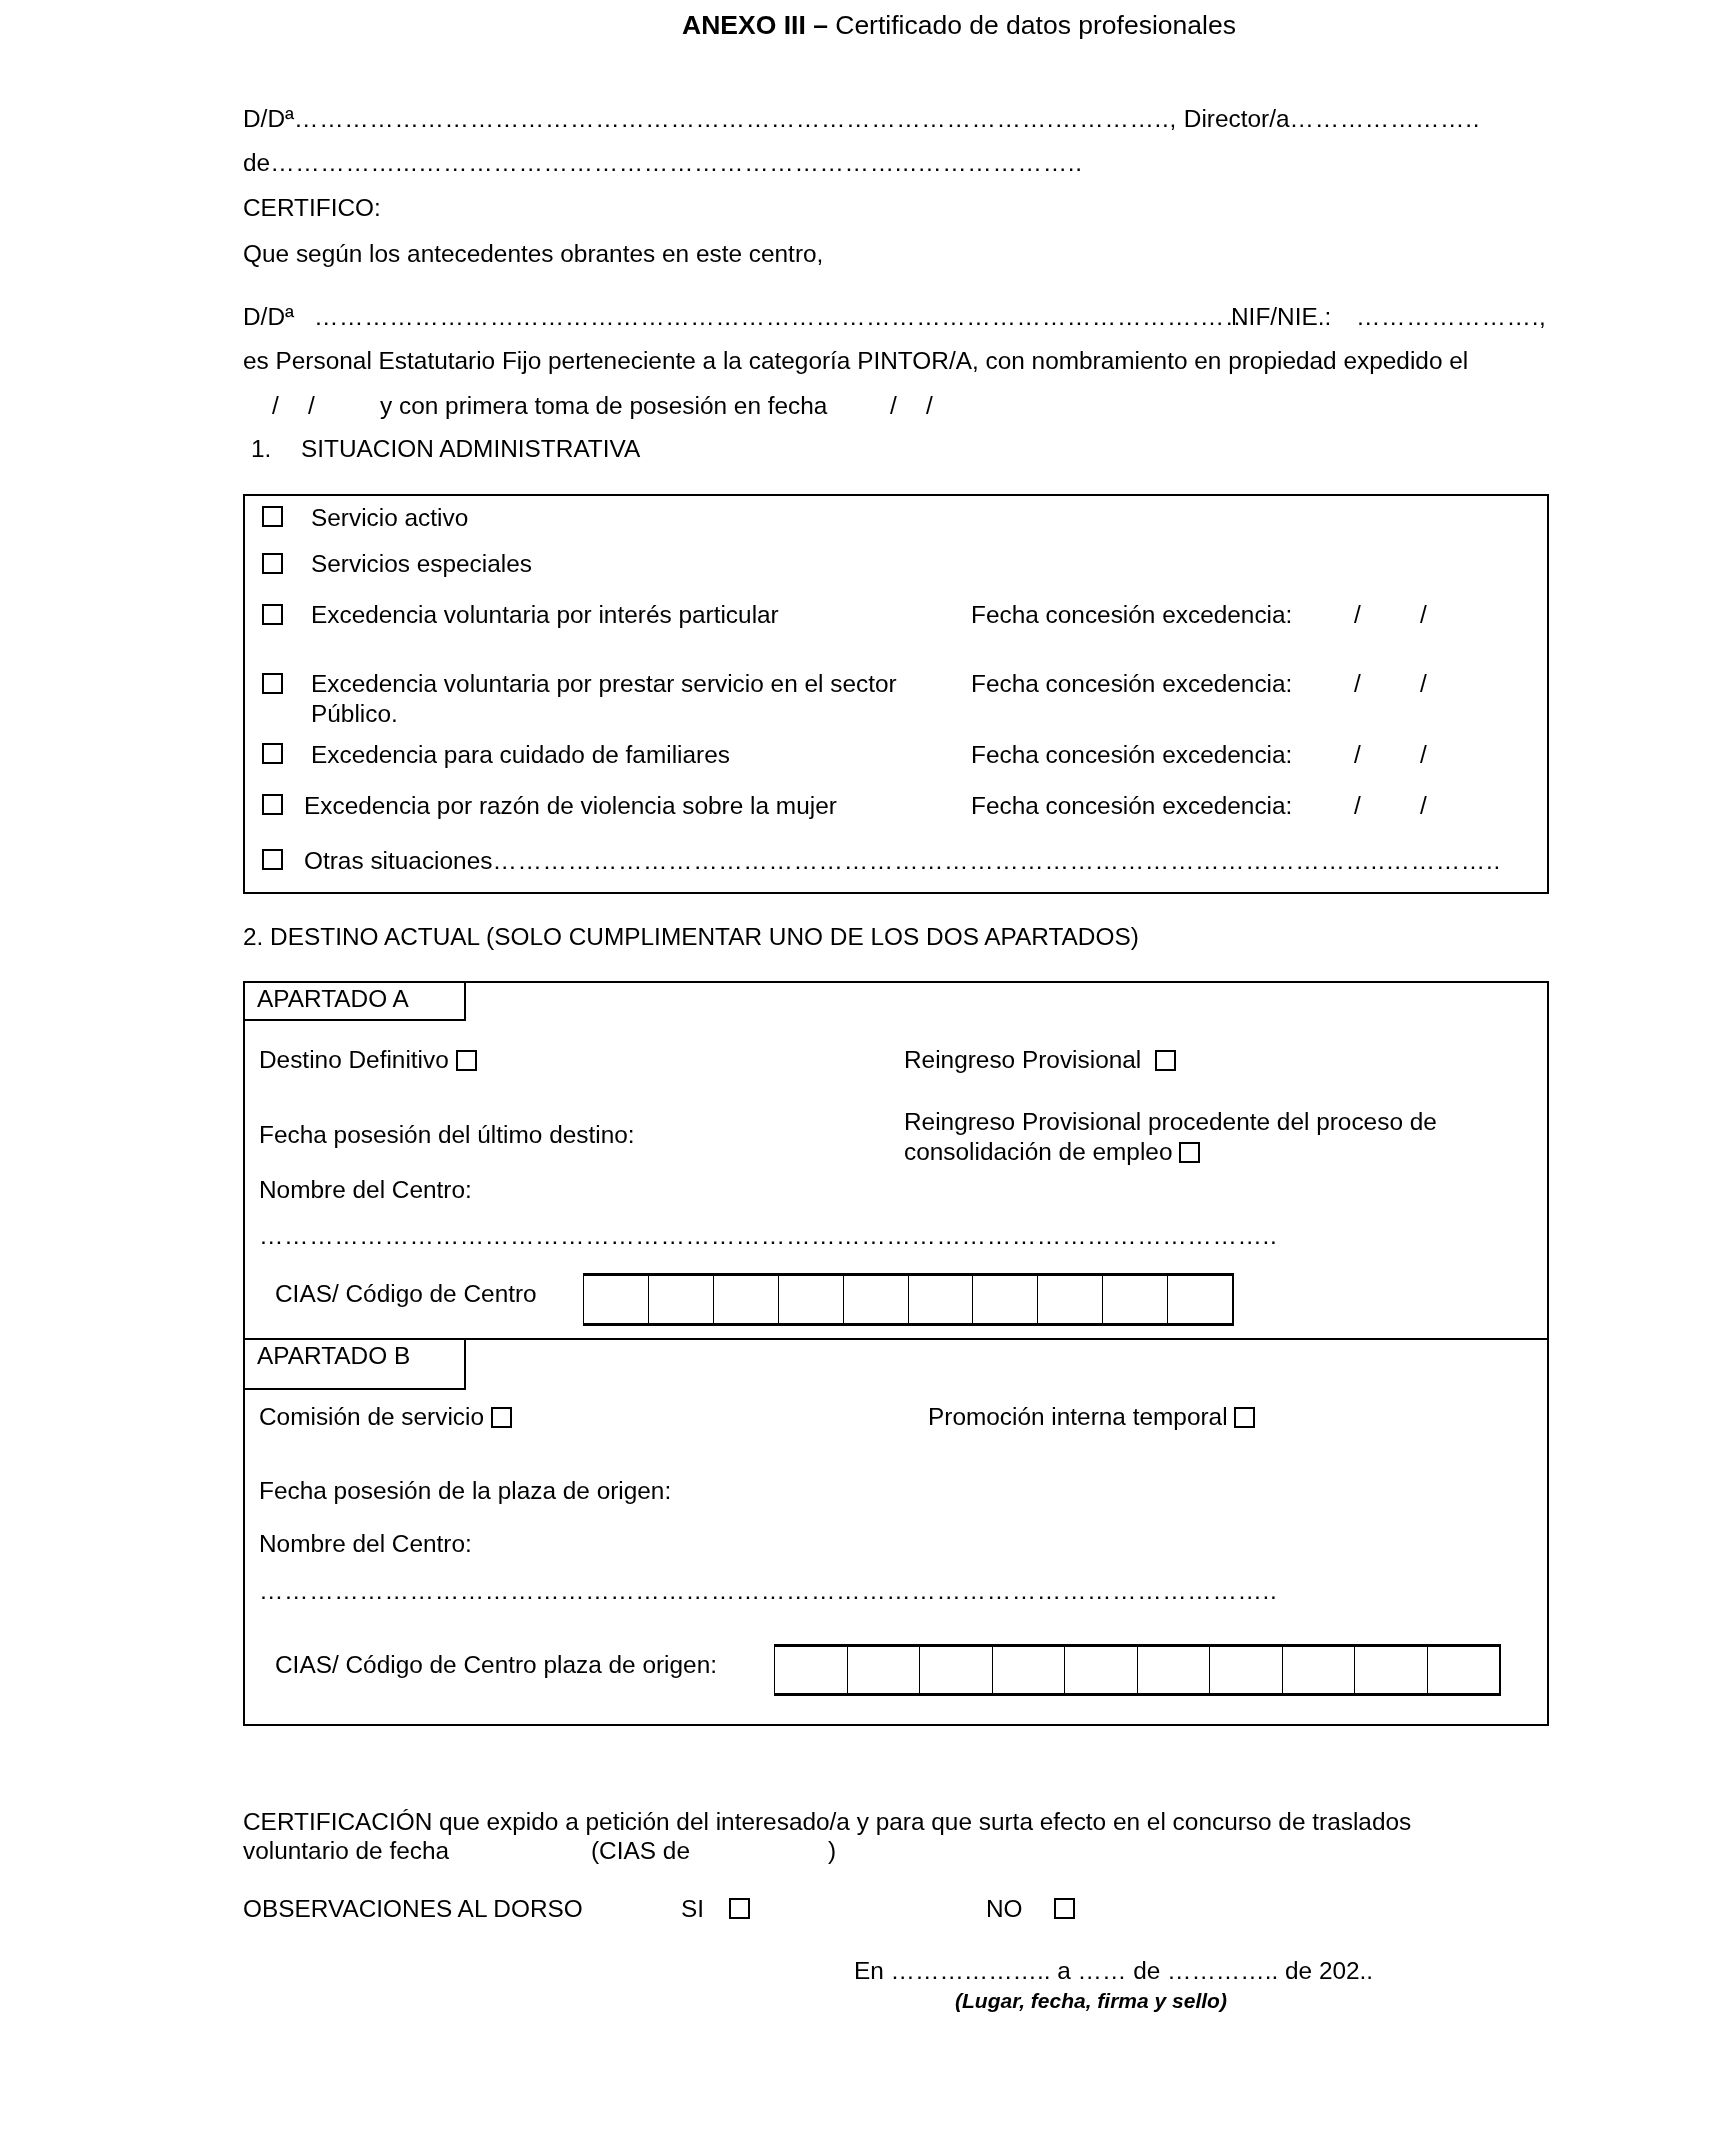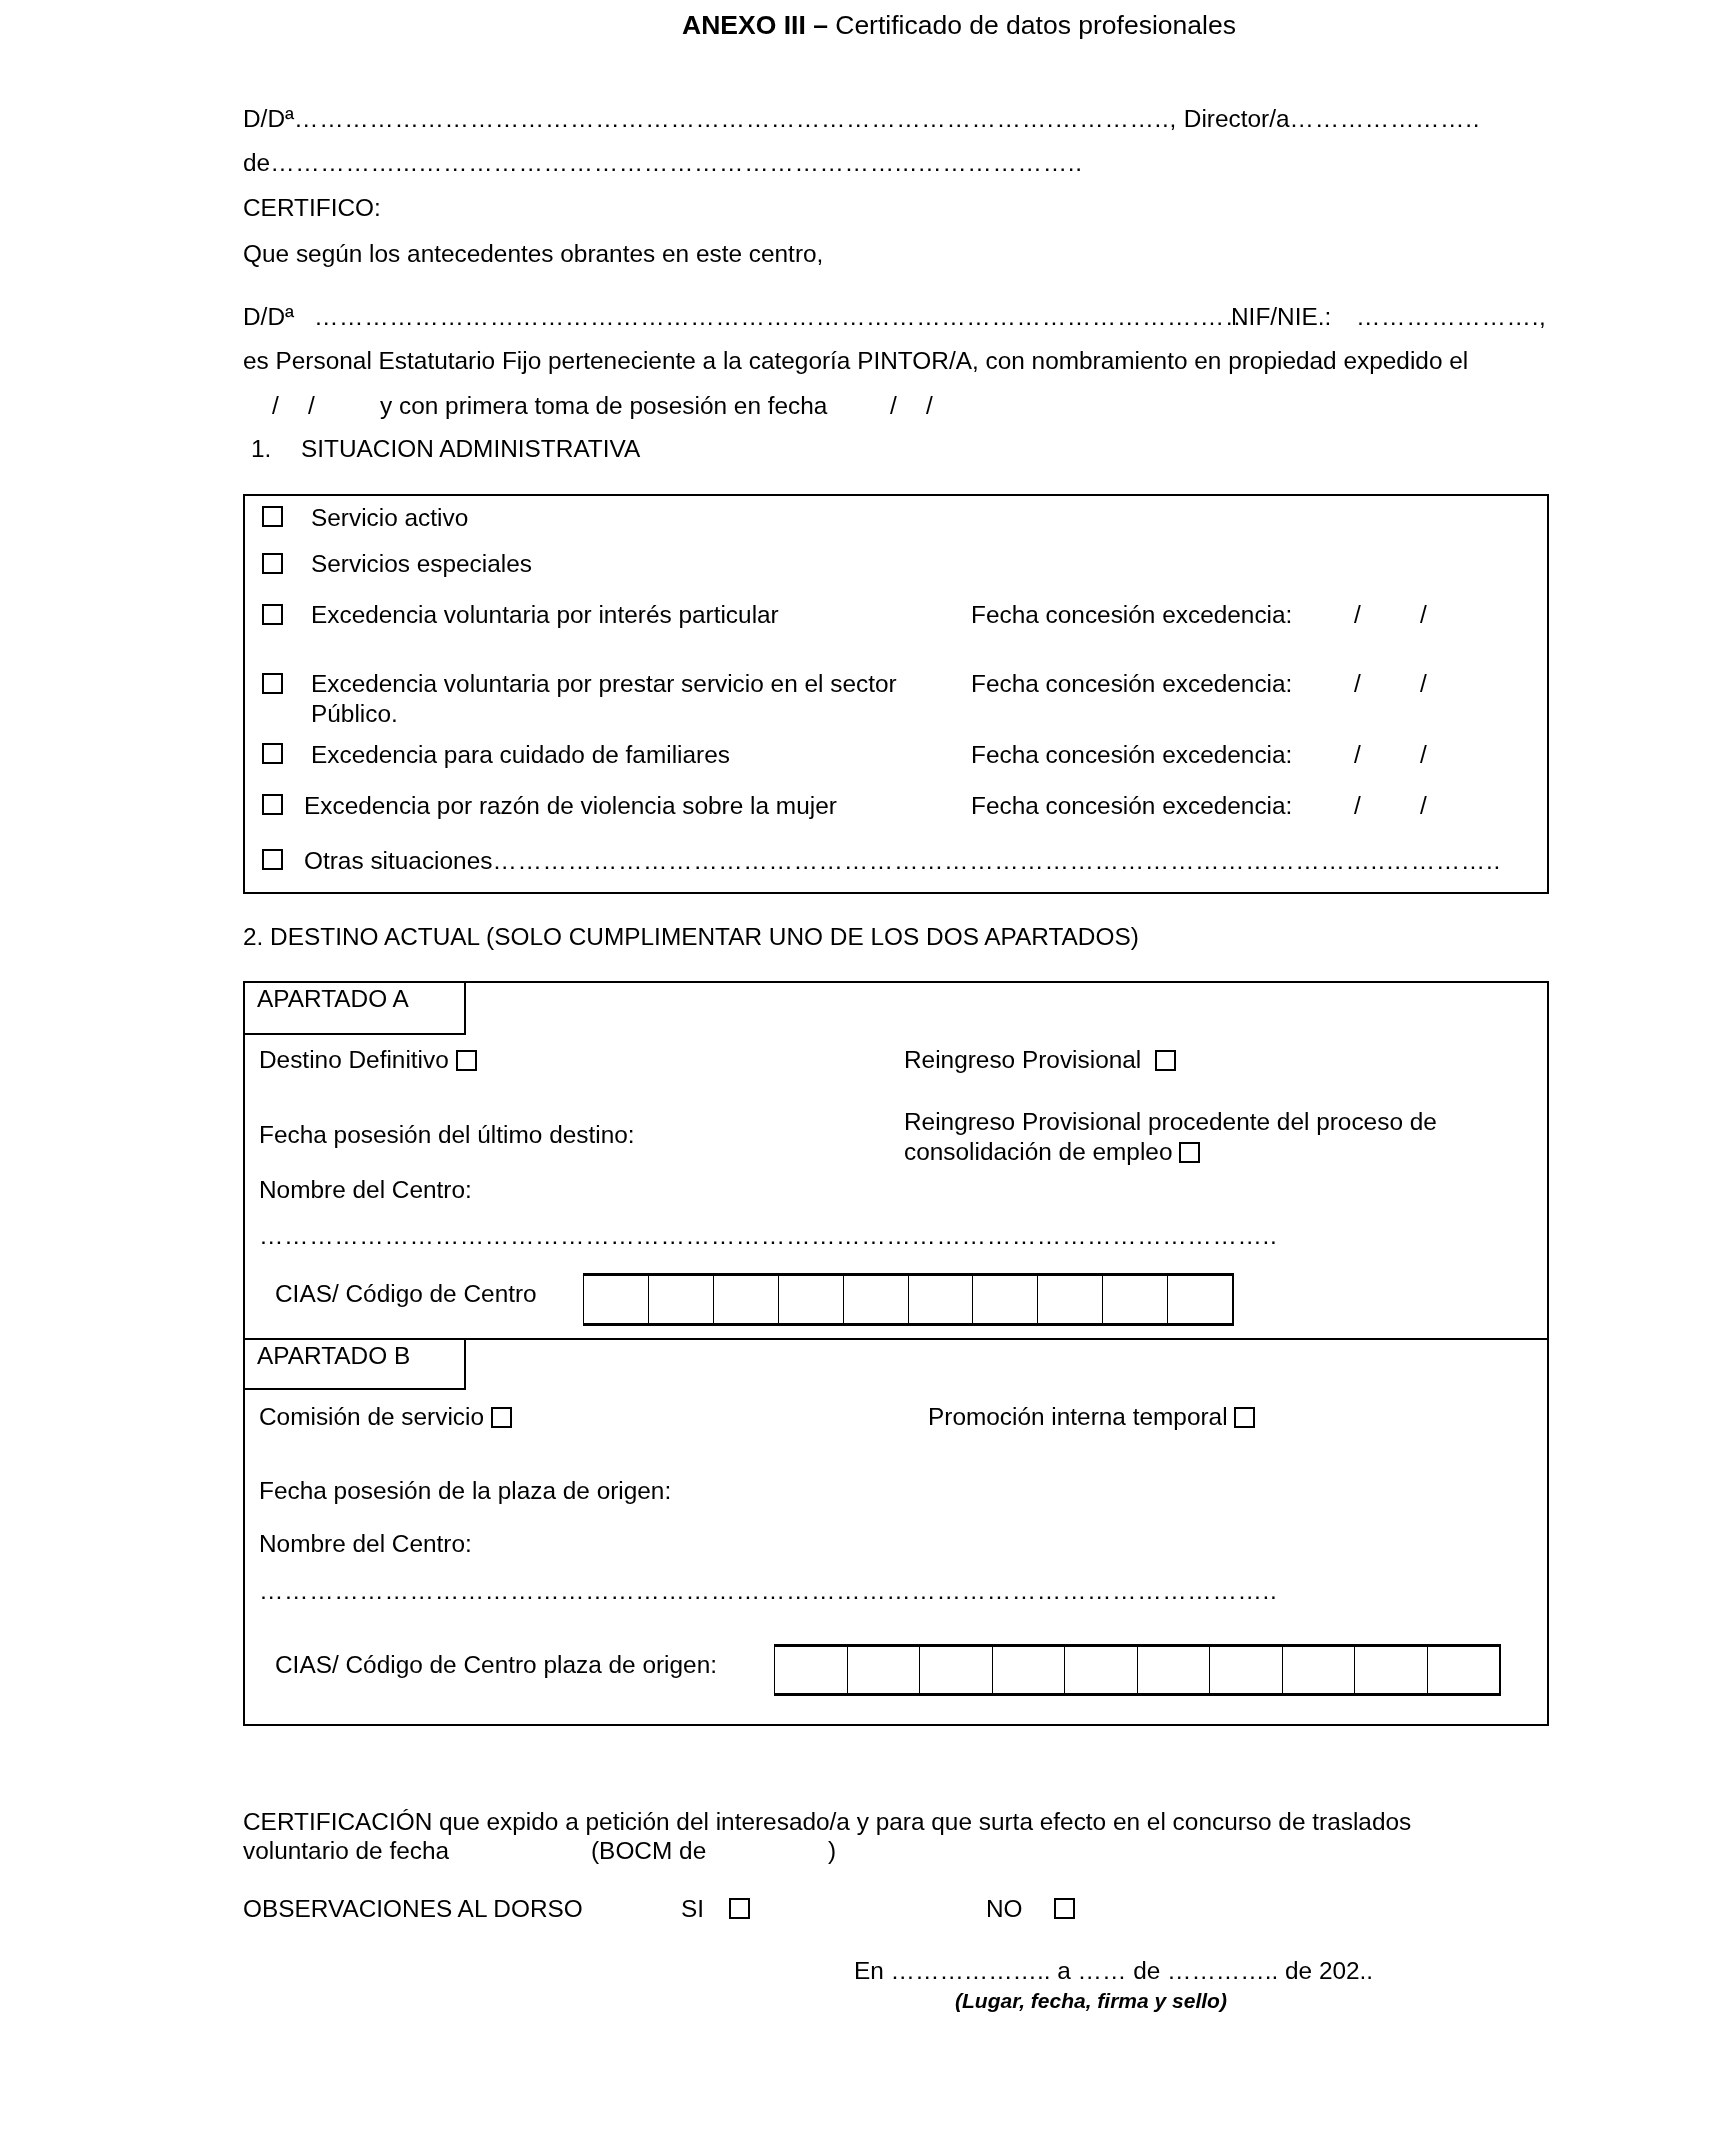--- a/index.html
+++ b/index.html
@@ -85,21 +85,21 @@
 <span class="abs cb" style="left:262px; top:849px;"></span>
 <div class="abs" style="left:304px; top:847px;">
   <span>Otras situaciones</span><span class="dots">……………………………………………………………………………………………..…………..</span>
 </div>
 
 <div class="abs" style="left:243px; top:923px;">2. DESTINO ACTUAL (SOLO CUMPLIMENTAR UNO DE LOS DOS APARTADOS)</div>
 
 <div class="box" style="left:243px; top:981px; width:1306px; height:745px;"></div>
 <div style="position:absolute; left:243px; top:1338px; width:1306px; height:2.1px; background:#000;"></div>
 
-<div class="tag" style="left:243px; top:981px; width:223px; height:54px;">APARTADO A</div>
+<div class="tag" style="left:243px; top:981px; width:223px; height:40px;">APARTADO A</div>
 
 <div class="abs" style="left:259px; top:1046px;">
   <span>Destino Definitivo</span>
   <span class="cb"></span>
 </div>
 <div class="abs" style="left:904px; top:1046px;">
   <span>Reingreso Provisional</span>&nbsp;
   <span class="cb"></span>
 </div>
 
@@ -151,21 +151,21 @@
     <div class="cell" style="flex: 1 1 0%;"></div>
     <div class="cell" style="flex: 1 1 0%;"></div>
     <div class="cell" style="flex: 1 1 0%;"></div>
     <div class="cell" style="flex: 1 1 0%;"></div>
     <div class="cell" style="flex: 1 1 0%;"></div>
     <div class="cell" style="flex: 1 1 0%;"></div>
   </div>
 
 <div class="abs" style="left:243px; top:1808px;">CERTIFICACIÓN que expido a petición del interesado/a y para que surta efecto en el concurso de traslados</div>
 <div class="abs" style="left:243px; top:1837px;">voluntario de fecha</div>
-<div class="abs" style="left:591px; top:1837px;">(BOCM de</div>
+<div class="abs" style="left:591px; top:1837px;">(CIAS de</div>
 <div class="abs" style="left:828px; top:1837px;">)</div>
 
 <div class="abs" style="left:243px; top:1895px;">OBSERVACIONES AL DORSO</div>
 <div class="abs" style="left:681px; top:1895px;">SI</div>
 <span class="abs cb" style="left:729px; top:1898px;"></span>
 <div class="abs" style="left:986px; top:1895px;">NO</div>
 <span class="abs cb" style="left:1054px; top:1898px;"></span>
 
 <div class="abs" style="left:854px; top:1957px;">En ……………….. a …… de ………….. de 202..</div>
 <div class="abs italic" style="left:955px; top:1989px;font-weight:bold;">(Lugar, fecha, firma y sello)</div>

